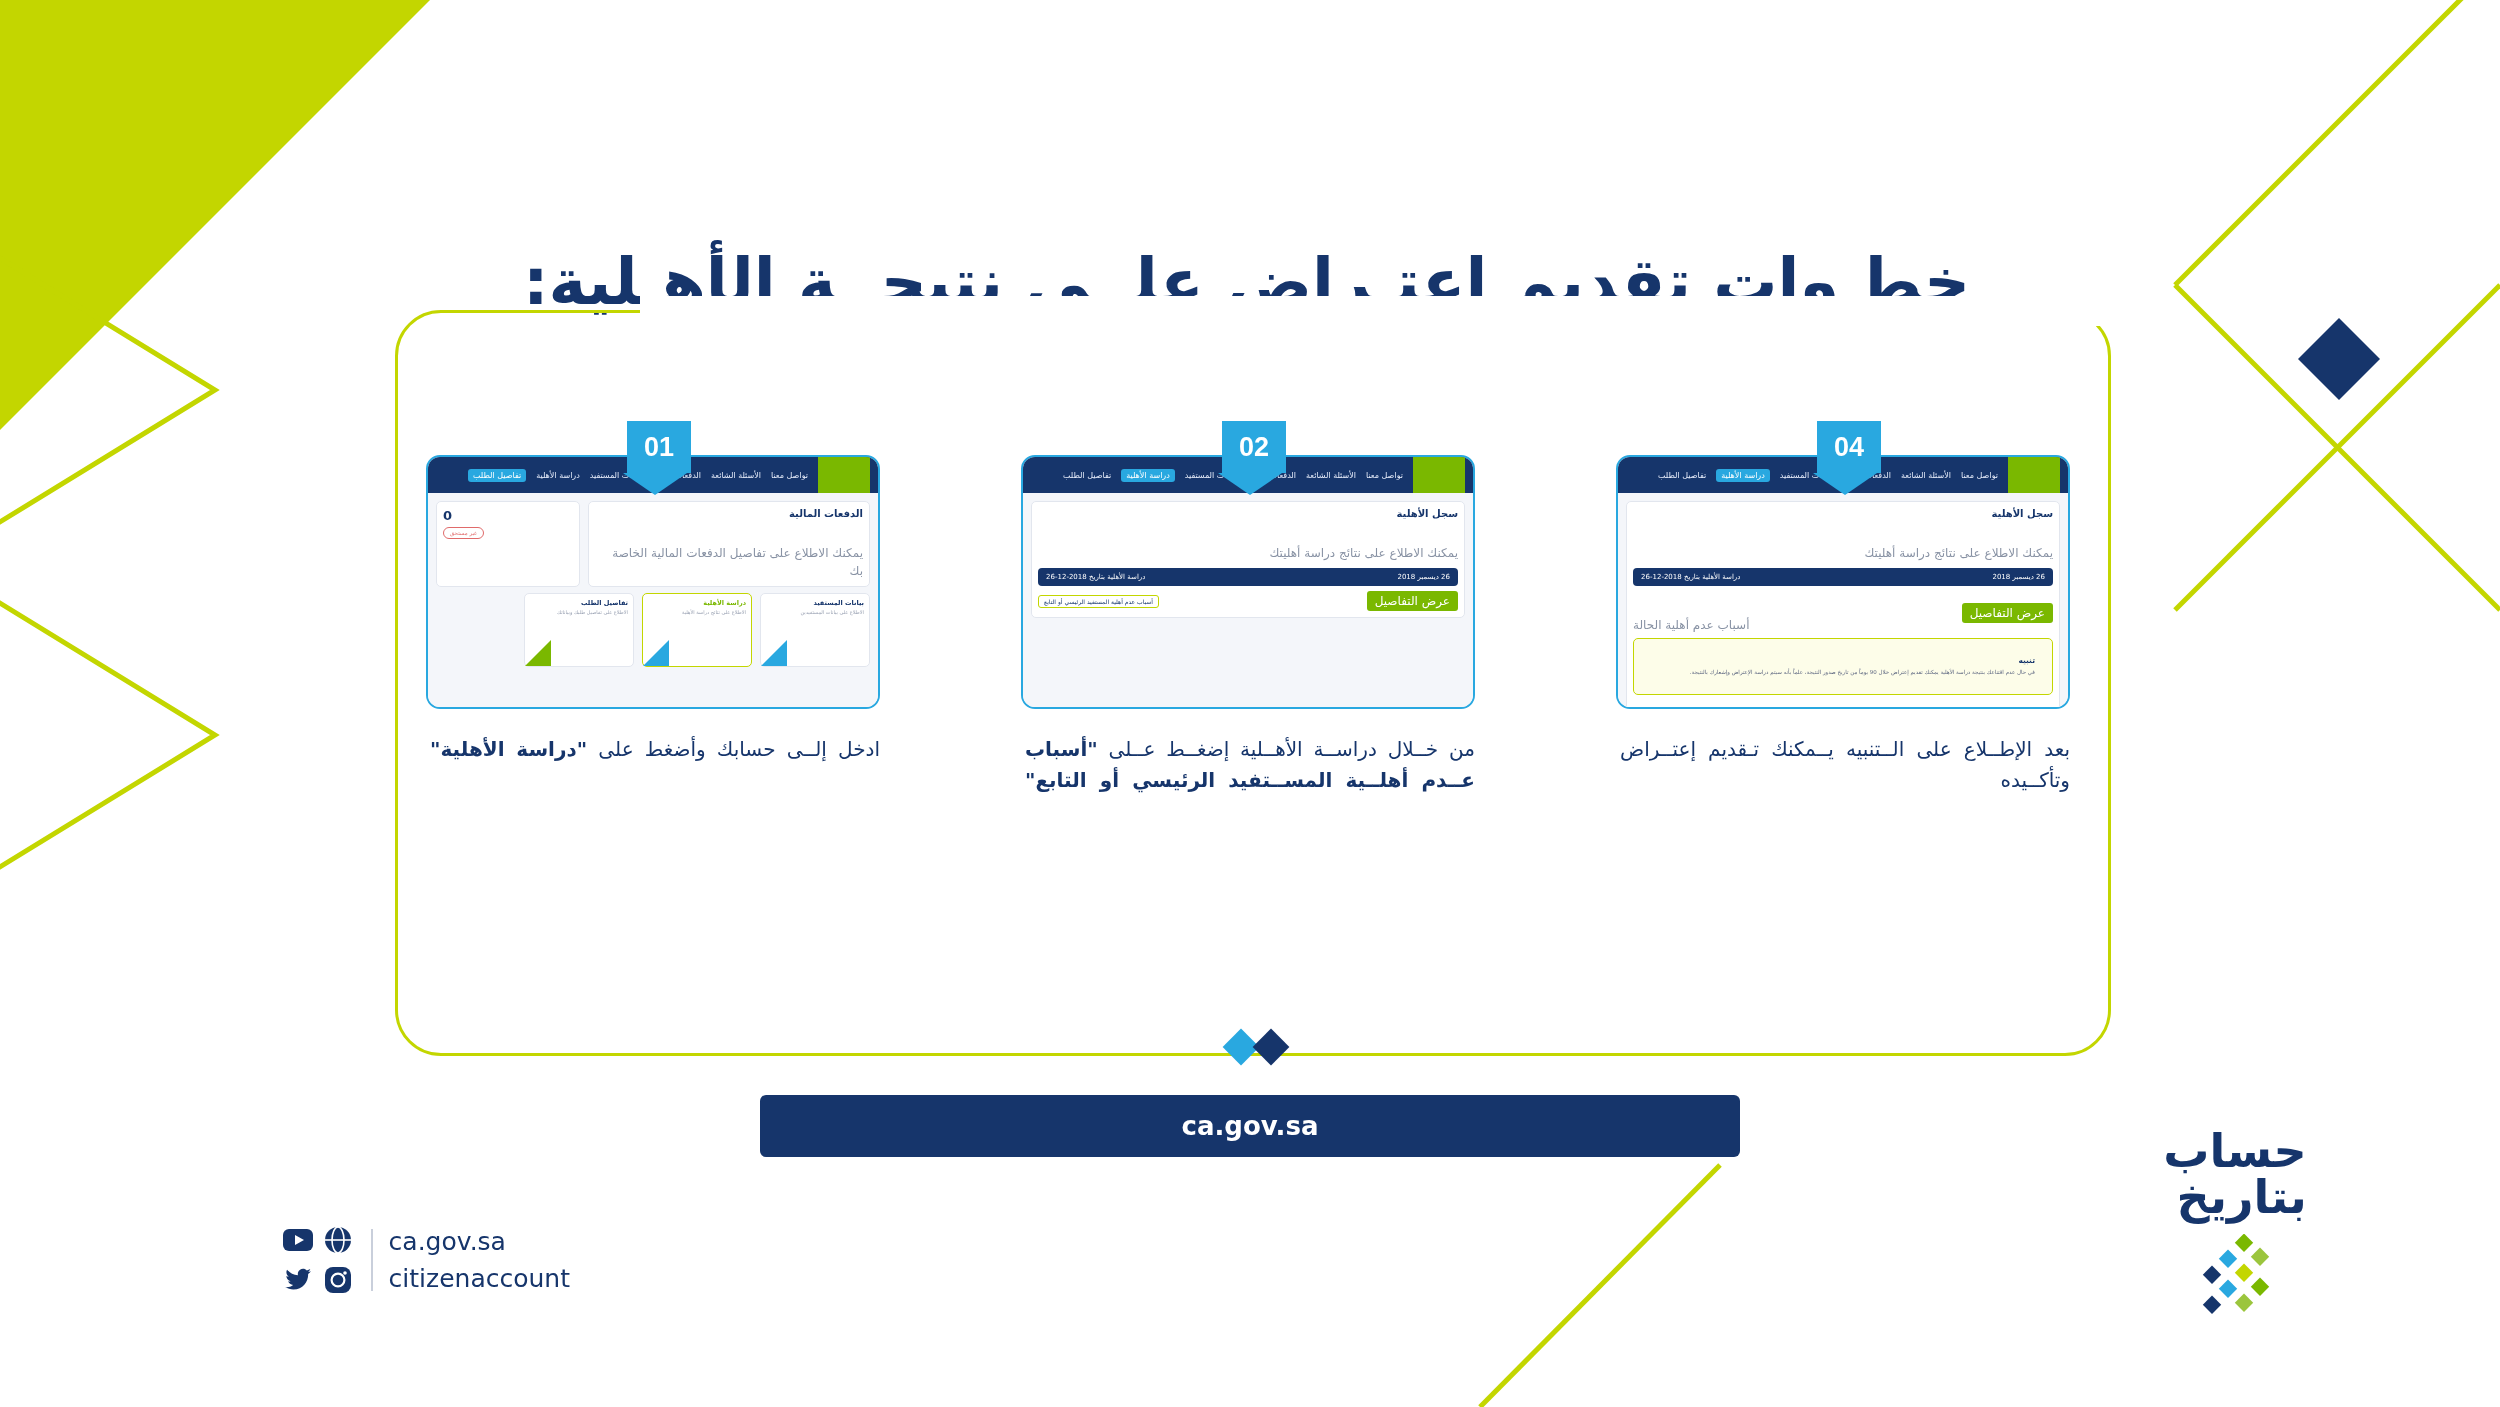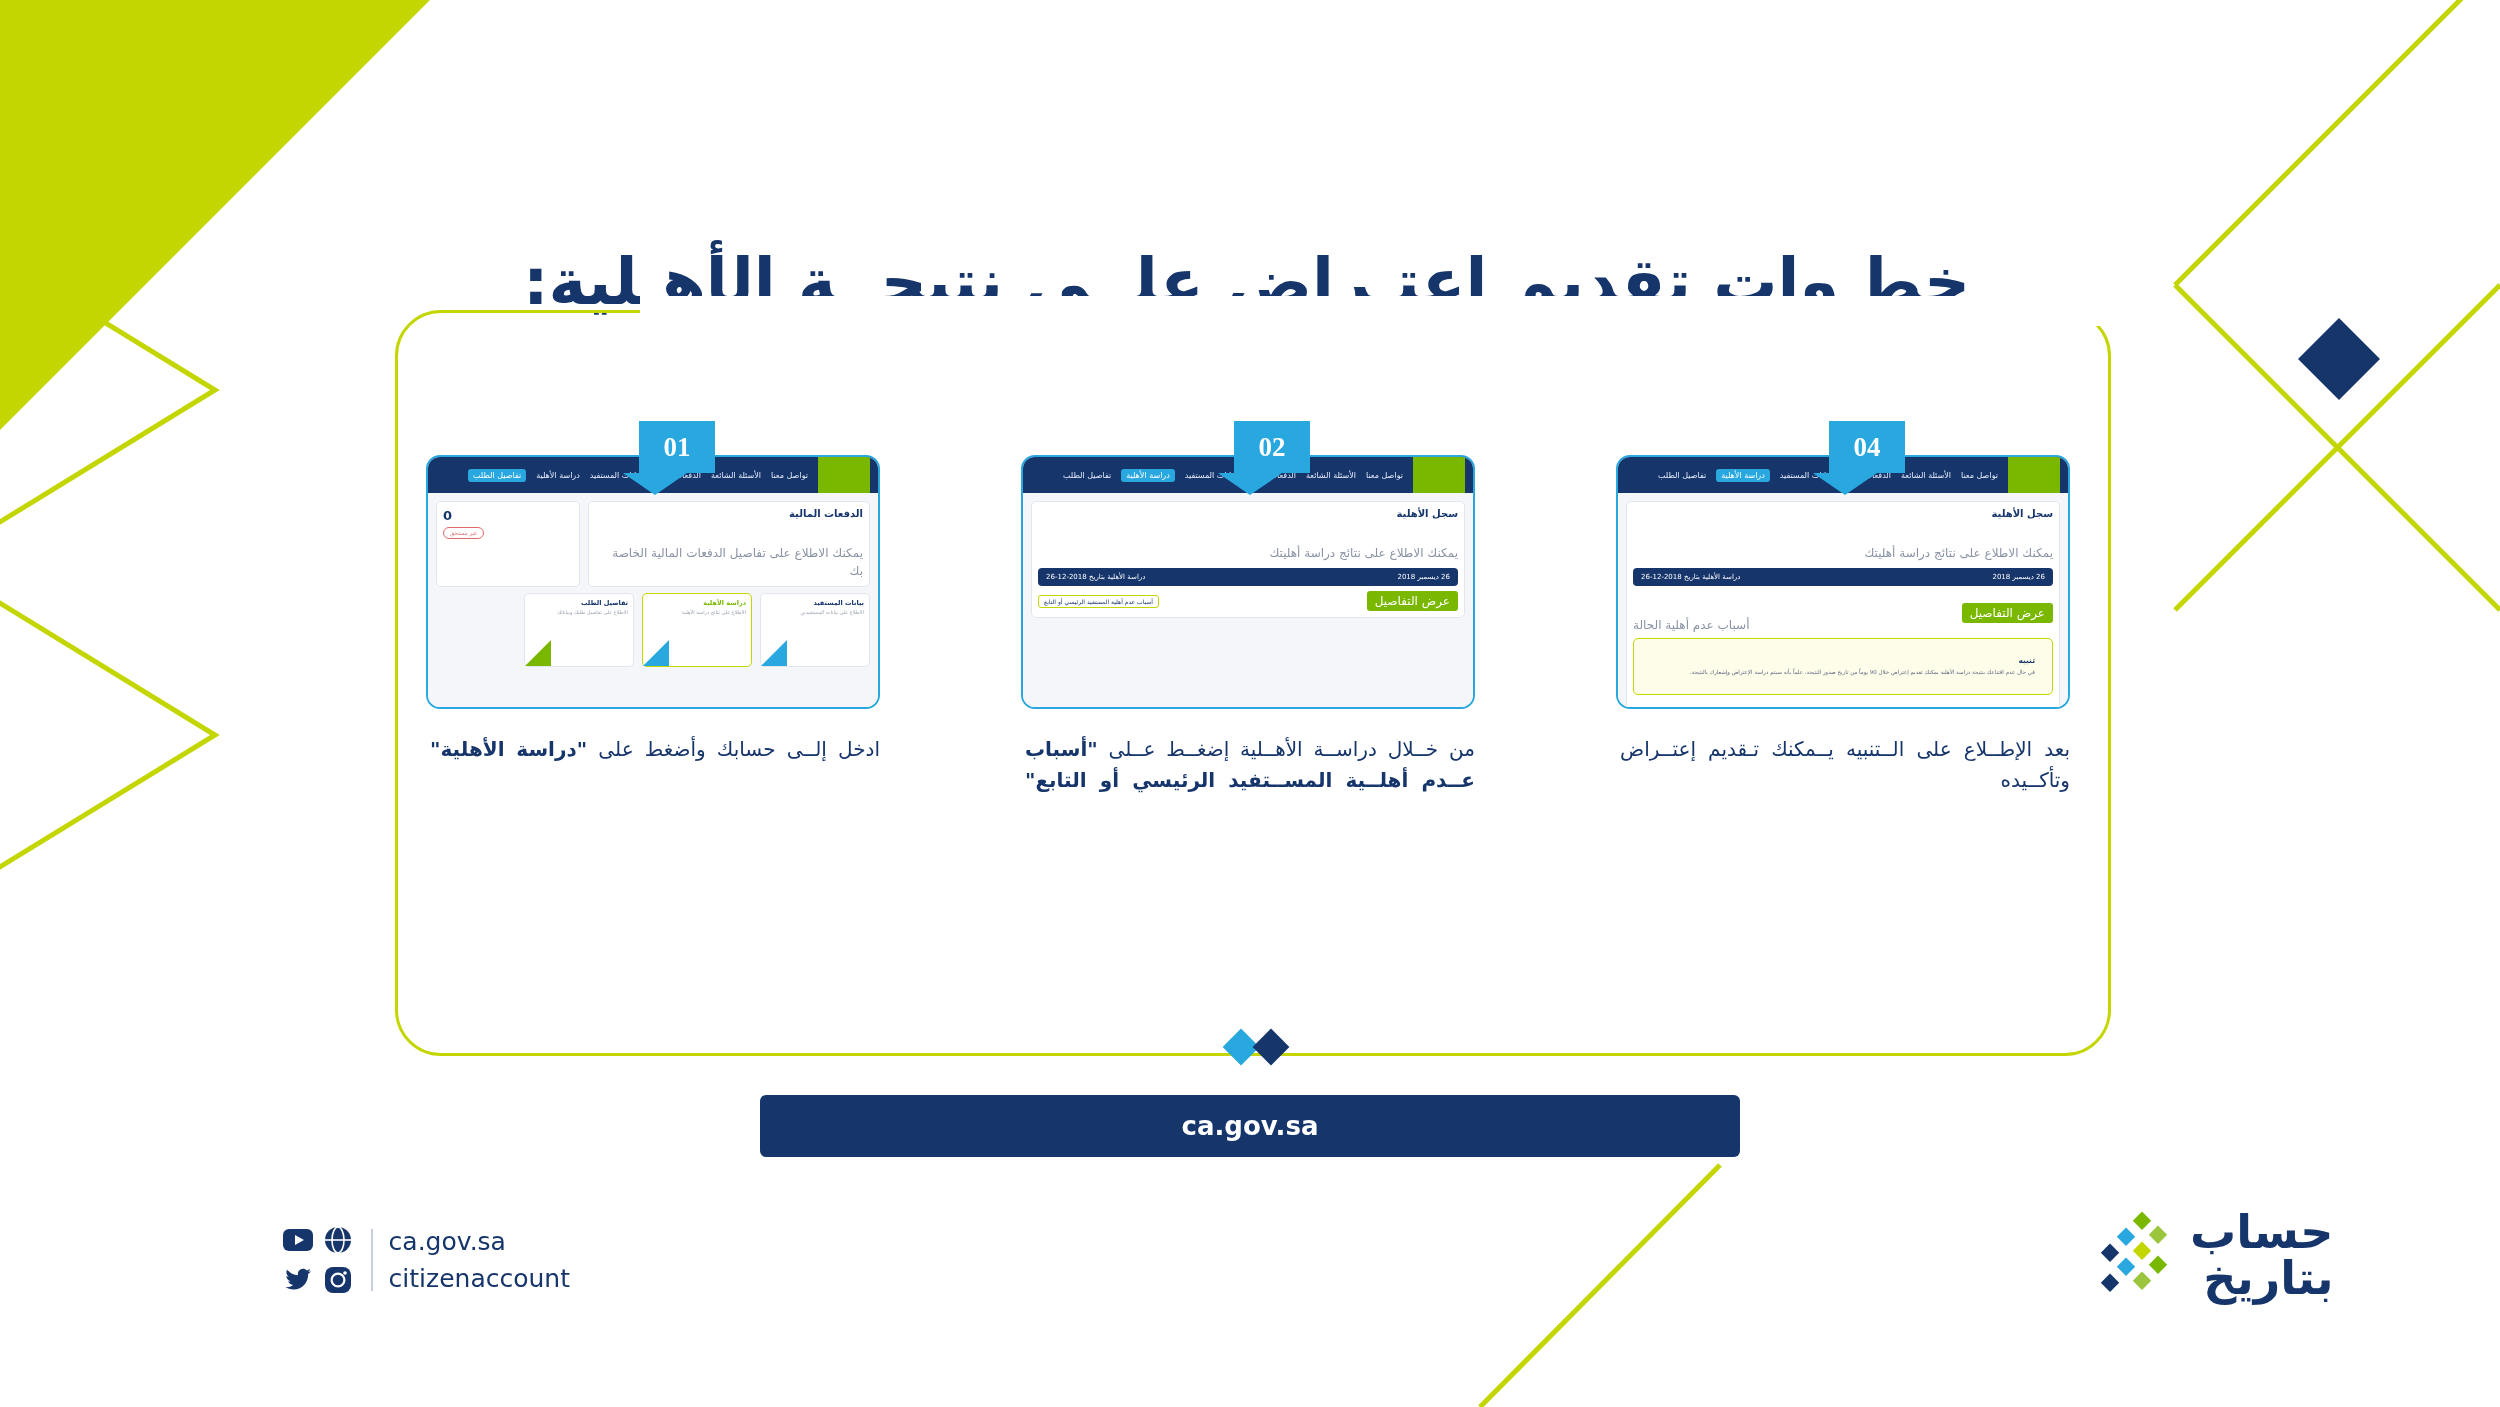--- a/index.html
+++ b/index.html
@@ -41,23 +41,23 @@
     position:absolute;left:430px;top:455px;width:1640px;height:560px;
     display:flex;flex-direction:row;justify-content:space-between;
     direction:rtl;
   }
   .step{width:450px;position:relative;}
   .badge-wrap{
     position:absolute;top:-34px;left:calc(50% - 32px);
     width:64px;height:74px;z-index:5;
   }
   .badge-body{
-    position:absolute;top:0;left:16px;width:76px;height:52px;background:#29a8e0;
+    position:absolute;top:0;left:4px;width:64px;height:52px;background:#29a8e0;
     display:flex;align-items:center;justify-content:center;
-    color:#fff;font-size:27px;font-weight:bold;font-family:Liberation Serif, serif;
+    color:#fff;font-size:27px;font-weight:bold;font-family:Liberation Sans, sans-serif;
   }
   .badge-tip{
     position:absolute;top:52px;left:0;width:0;height:0;
     border-left:32px solid transparent;border-right:32px solid transparent;
     border-top:22px solid #29a8e0;
   }
   .shot{
     position:relative;width:450px;height:250px;
     border:2px solid #29a8e0;border-radius:14px;background:#ffffff;overflow:hidden;
   }
@@ -127,21 +127,21 @@
     display:flex;flex-direction:row-reverse;align-items:center;gap:16px;direction:ltr;
   }
   .sicons{display:grid;grid-template-columns:repeat(2,34px);grid-template-rows:repeat(2,34px);gap:6px;}
   .sico{width:34px;height:34px;display:flex;align-items:center;justify-content:center;color:#16356b;}
   .vdiv{width:2px;height:62px;background:#c9cfdb;}
   .fhandles{color:#16356b;font-size:25px;line-height:1.5;direction:ltr;text-align:left;}
 
   
   .logo{
     position:absolute;right:120px;top:1190px;width:290px;height:130px;
-    display:flex;flex-direction:row;align-items:center;justify-content:flex-end;gap:14px;
+    display:flex;flex-direction:column;align-items:center;justify-content:flex-end;gap:14px;
   }
   .logo-text{color:#16356b;font-size:46px;font-weight:bold;line-height:1.0;text-align:right;}
   .logo-mark{width:86px;height:86px;position:relative;}
 </style>
 </head>
 <body>
 
 <div class="stage">
 
   <div class="corner-green"></div>

